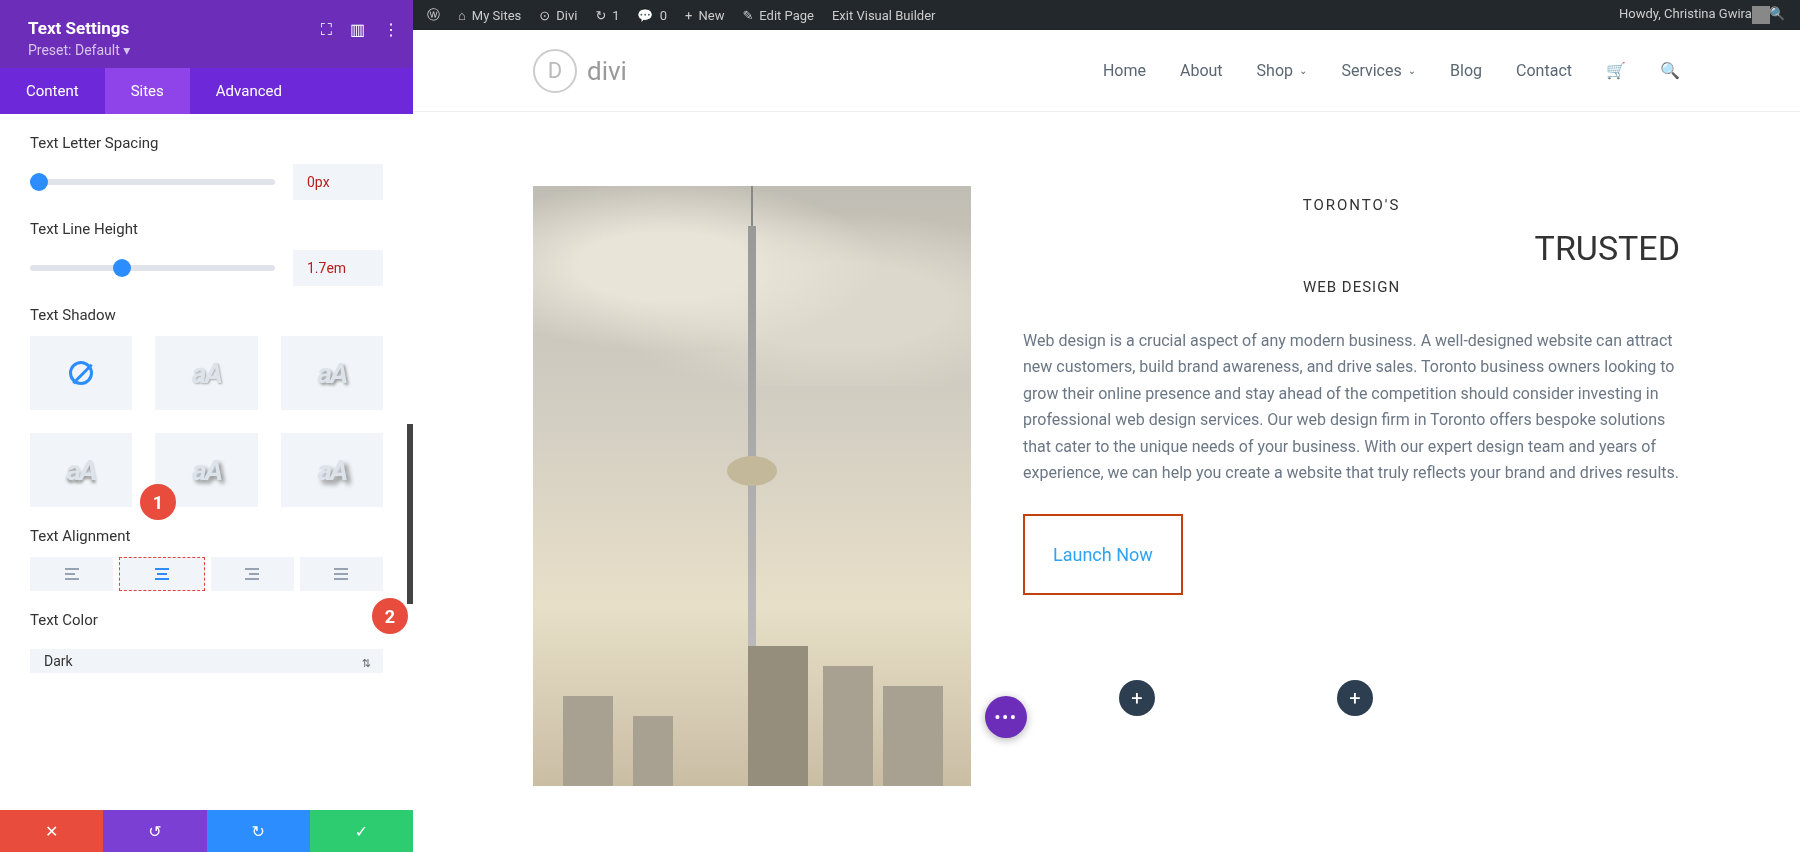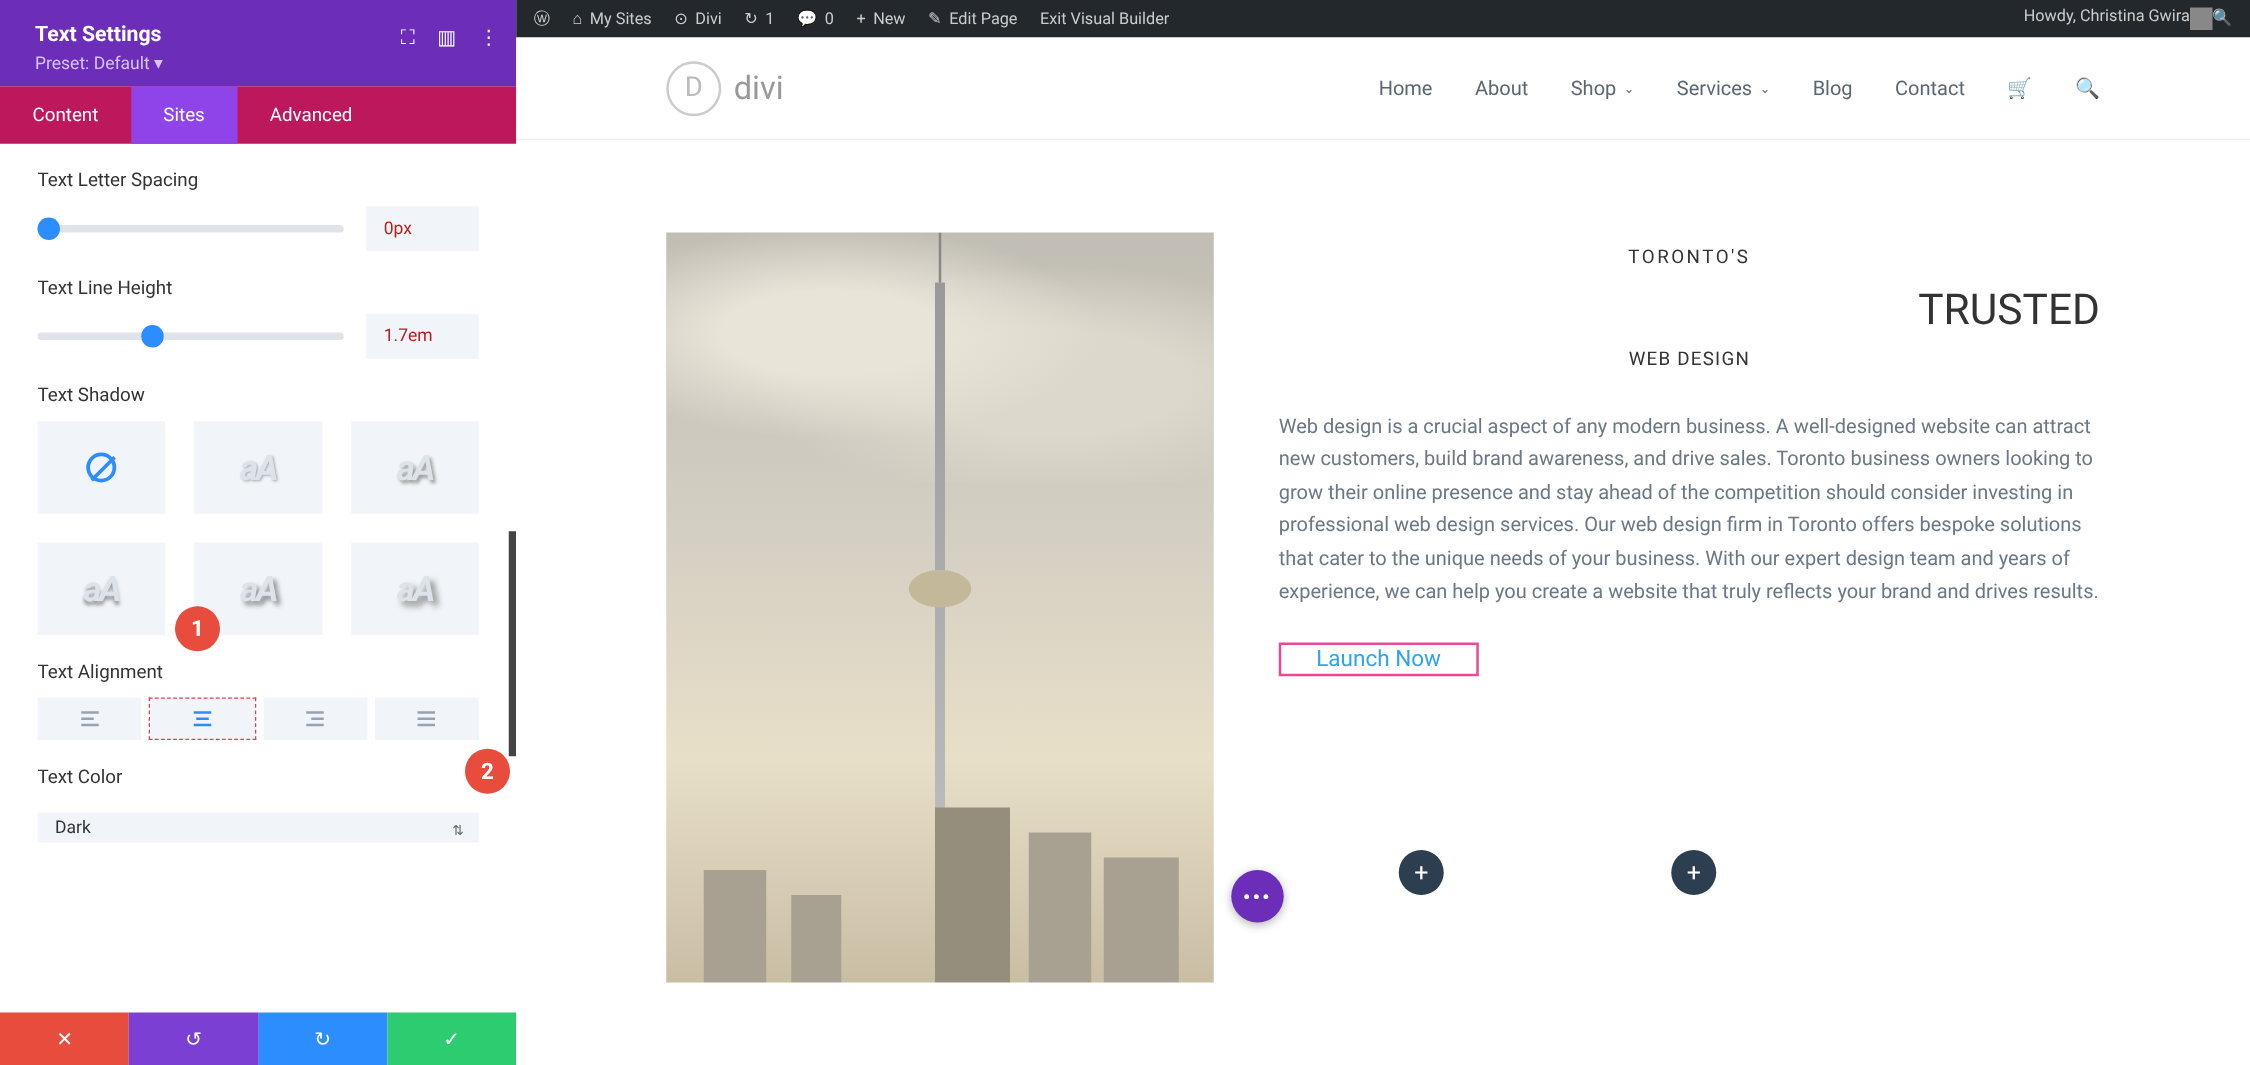--- a/index.html
+++ b/index.html
@@ -6,21 +6,21 @@
 body{width:1800px;height:852px;overflow:hidden;position:relative;background:#fff}
 
 
 .sidebar{position:absolute;left:0;top:0;width:413px;height:852px;background:#fff;display:flex;flex-direction:column}
 .sidebar-header{background:#6c2eb9;color:#fff;padding:18px 28px 10px}
 .sidebar-title{font-size:17px;font-weight:700;margin-bottom:4px}
 .sidebar-preset{font-size:14px;color:#d5c4ed}
 .sidebar-header-icons{position:absolute;right:14px;top:20px;display:flex;gap:18px}
 .sidebar-header-icons span{color:#fff;font-size:16px;cursor:pointer}
 
-.tabs{display:flex;background:#be185d}
+.tabs{display:flex;background:#6d28d9}
 .tab{flex:0 0 auto;padding:14px 26px;color:#fff;font-size:15px;cursor:pointer}
 .tab.active{background:#8e44e8}
 
 .settings-body{flex:1;overflow:auto;padding:20px 30px;position:relative}
 .setting-label{font-size:15px;color:#333;margin-bottom:12px;margin-top:20px}
 .setting-label:first-child{margin-top:0}
 
 .slider-row{display:flex;align-items:center;gap:18px;margin-bottom:6px}
 .slider{flex:1;height:6px;background:#e0e4ea;border-radius:3px;position:relative}
 .slider-thumb{position:absolute;width:18px;height:18px;background:#2c8dff;border-radius:50%;top:-6px;cursor:pointer}
@@ -87,21 +87,21 @@
 .b3{left:215px;width:60px;height:140px;background:#968e7c}
 .b4{left:290px;width:50px;height:120px}
 .b5{left:350px;width:60px;height:100px}
 .clouds{position:absolute;top:0;left:0;right:0;height:200px;background:radial-gradient(ellipse at 30% 40%,#e8e4d8 20%,transparent 50%),radial-gradient(ellipse at 70% 60%,#ddd8cc 25%,transparent 55%)}
 
 .text-col{flex:1;padding-top:10px}
 .eyebrow{text-align:center;font-size:15px;letter-spacing:2px;color:#333;margin-bottom:14px}
 .headline{text-align:right;font-size:34px;font-weight:400;color:#333;margin-bottom:10px}
 .subhead{text-align:center;font-size:15px;letter-spacing:1px;color:#333;margin-bottom:32px}
 .body-text{font-size:16px;line-height:1.65;color:#6b7785;margin-bottom:28px}
-.cta{display:inline-block;border:2px solid #ec4899;color:#2ea3f2;padding:1px 28px;font-size:18px;cursor:pointer}
+.cta{display:inline-block;border:2px solid #c2410c;color:#2ea3f2;padding:28px 28px;font-size:18px;cursor:pointer}
 
 .add-btn{position:absolute;width:36px;height:36px;background:#2c3e50;color:#fff;border-radius:50%;display:flex;align-items:center;justify-content:center;font-size:20px;cursor:pointer}
 .fab{position:absolute;width:42px;height:42px;background:#6c2eb9;color:#fff;border-radius:50%;display:flex;align-items:center;justify-content:center;cursor:pointer;box-shadow:0 2px 8px rgba(0,0,0,0.3)}
 .fab-dots{letter-spacing:2px;font-weight:700}
 
 .cart-icon,.search-icon{width:20px;height:20px;display:inline-flex;align-items:center;justify-content:center;color:#5a6773}
 </style>
 </head>
 <body>
 

